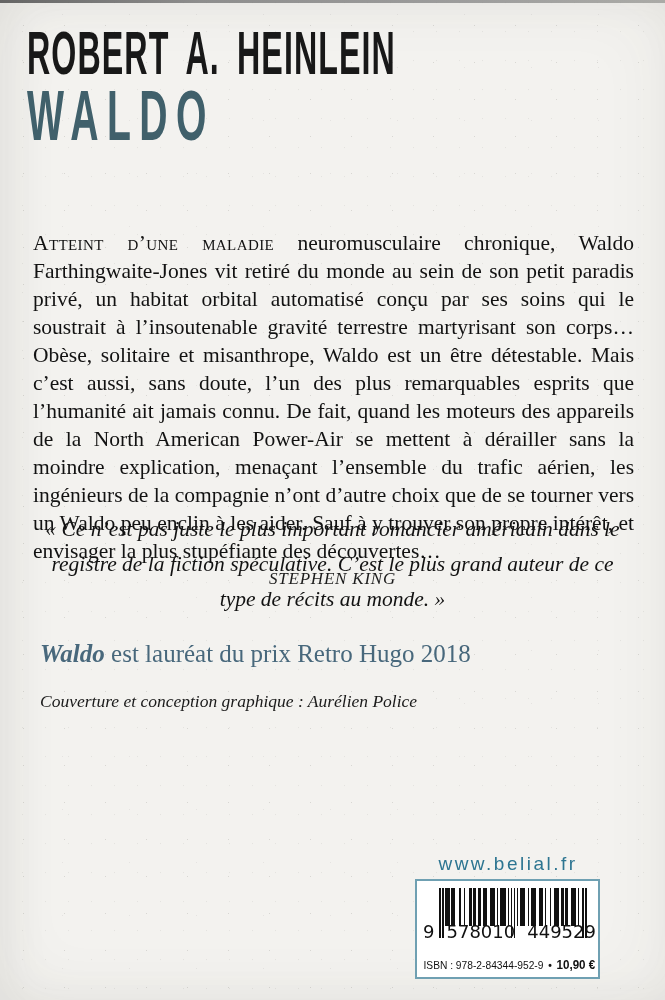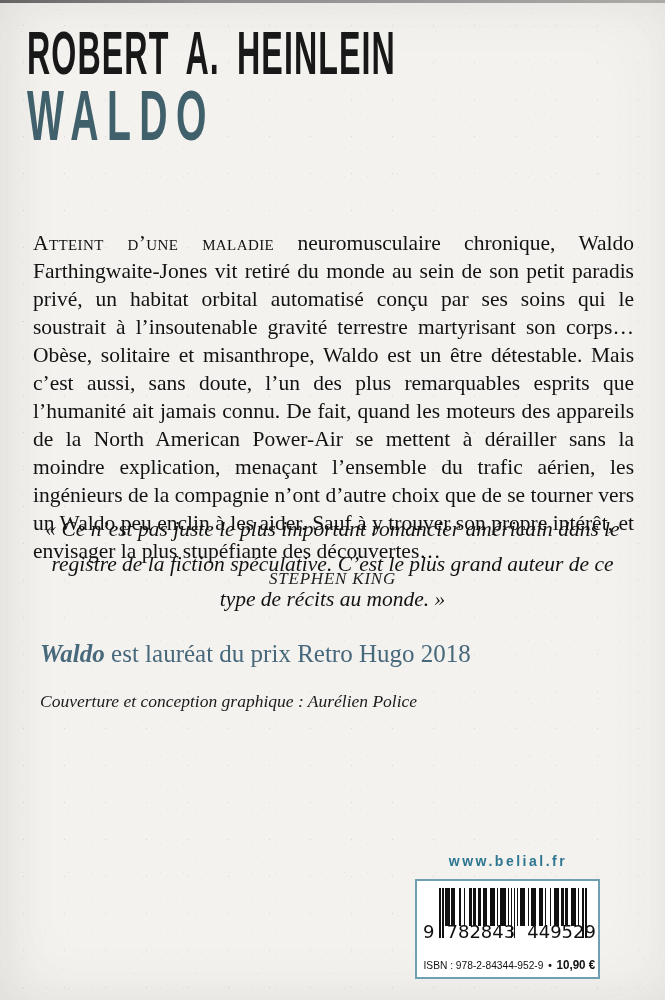--- a/index.html
+++ b/index.html
@@ -52,22 +52,22 @@
     position:absolute; left:40px; top:633px;
     font-size:25px; color:#48687c; white-space:nowrap;margin-top:7px;
   }
   .award .award-title { font-style:italic; font-weight:bold; }
   .credits {
     position:absolute; left:40px; top:690px;
     font-style:italic; font-size:17.5px; line-height:22.5px; color:#1a1a1a;
   }
   .website {
     position:absolute; left:416px; top:853px; width:184px;
-    font-family:"Liberation Sans", sans-serif; font-weight:bold;
-    font-size:14px; letter-spacing:2.5px; text-align:center;
+    font-family:"Liberation Sans", sans-serif; font-weight:normal;
+    font-size:19px; letter-spacing:2.5px; text-align:center;
     color:#2d7591; white-space:nowrap;
   }
   .barcode-box {
     position:absolute; left:415px; top:879px; width:185px; height:100px;
     background:#ffffff; border:2px solid #6fa0b2;
   }
   .barcode-svg { position:absolute; left:22px; top:7px; }
   .barcode-numbers {
     position:absolute; left:6px; top:40px; width:173px;
     display:flex; justify-content:space-between;
@@ -158,21 +158,21 @@
         <rect x="82" y="0" width="1" height="38" fill="#111"></rect>
         <rect x="85" y="0" width="1" height="38" fill="#111"></rect>
         <rect x="86" y="0" width="1" height="38" fill="#111"></rect>
         <rect x="87" y="0" width="1" height="38" fill="#111"></rect>
         <rect x="89" y="0" width="1" height="38" fill="#111"></rect>
         <rect x="92" y="0" width="1" height="50" fill="#111"></rect>
         <rect x="94" y="0" width="1" height="50" fill="#111"></rect>
       </svg>
     <div class="barcode-numbers">
       <span>9</span>
-      <span>782843</span>
+      <span>578010</span>
       <span>449529</span>
     </div>
     <div class="isbn-line">
       <span class="isbn-inner"><span>ISBN : 978-2-84344-952-9</span>
         <span class="isbn-sep">•</span>
         <span class="isbn-price">10,90 €</span></span>
     </div>
   </div>
 </div>
 

